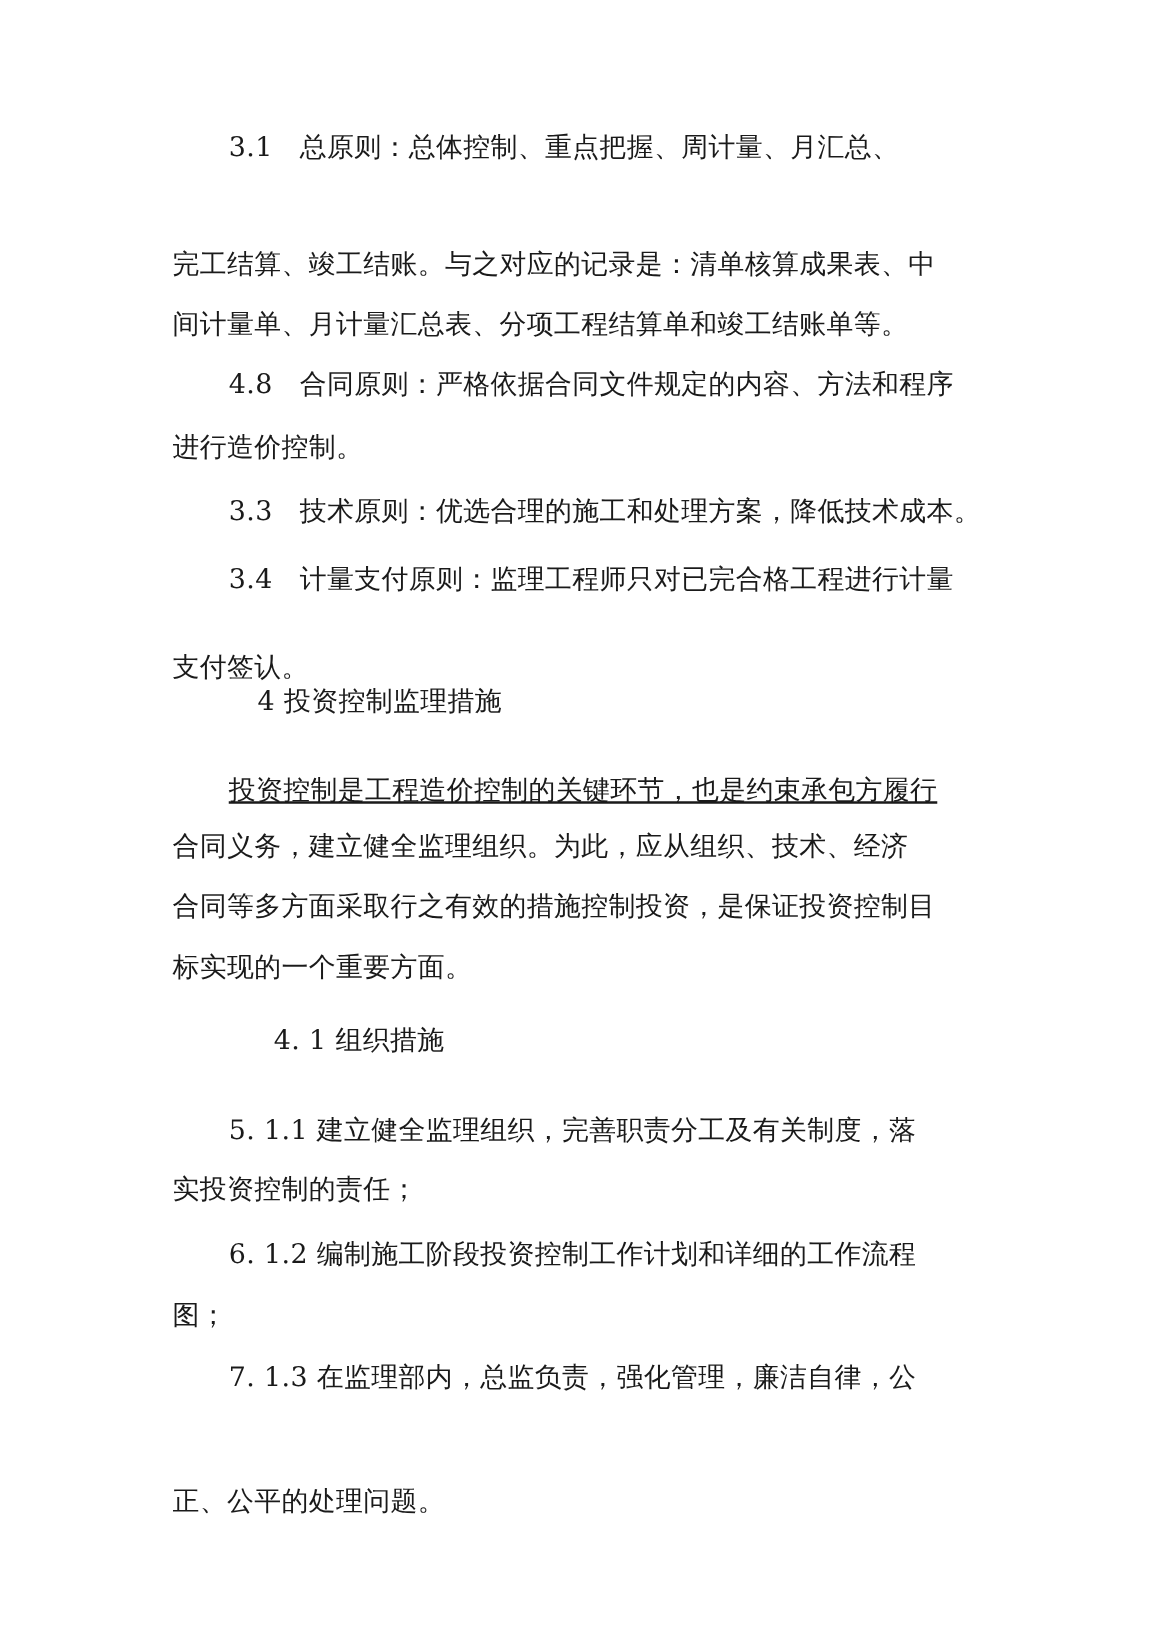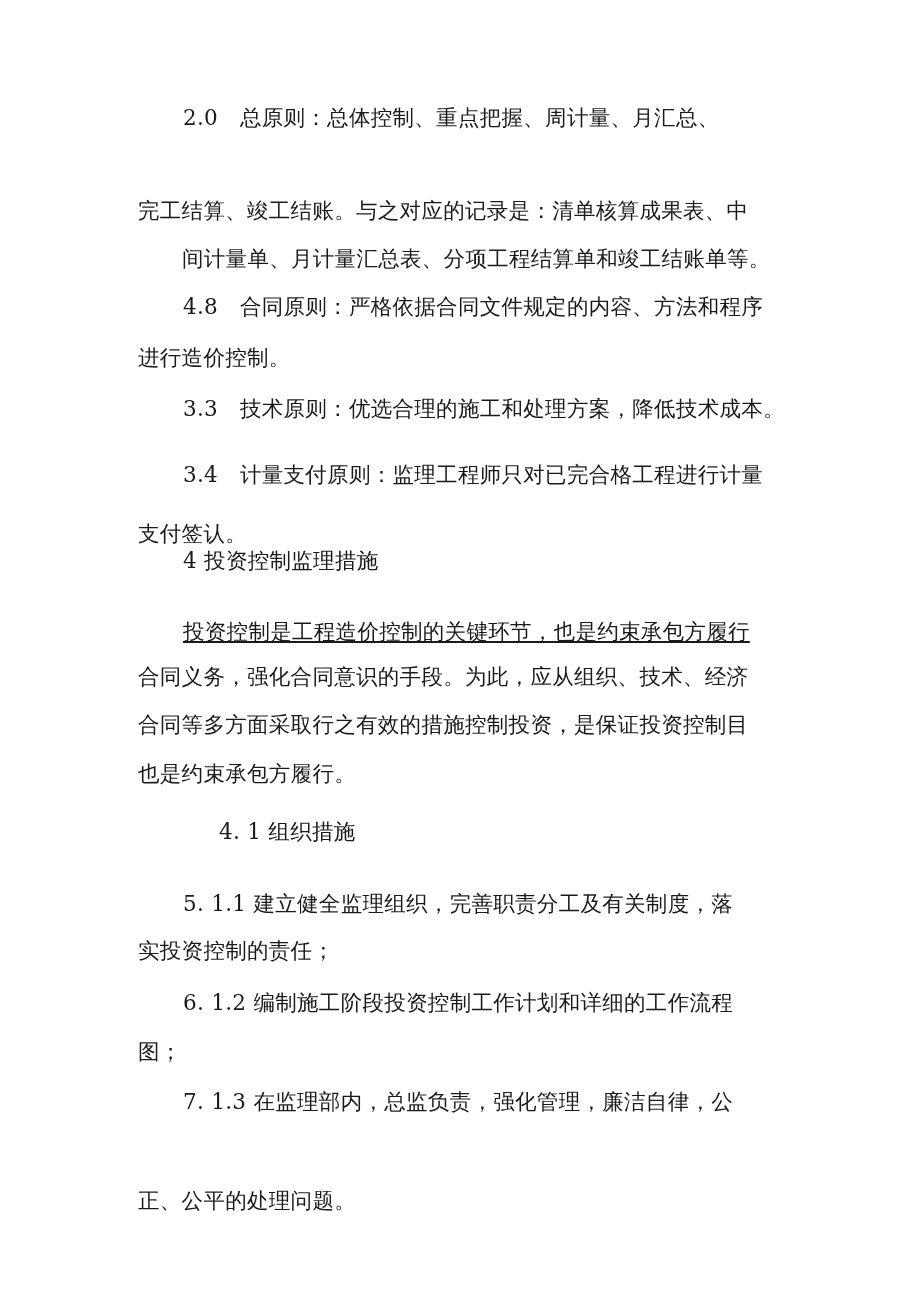--- a/index.html
+++ b/index.html
@@ -5,33 +5,33 @@
     html, body { margin: 0; padding: 0; background: #ffffff; }
     body { width: 920px; height: 1302px; position: relative; overflow: hidden;
       font-family: "DejaVu Serif", "Liberation Serif", serif; color: #1a1a1a; }
     .line { position: absolute; left: 138px; font-size: 21.5px; white-space: nowrap; letter-spacing: 0.3px; }
     .indent { left: 183px; }
   </style>
 </head>
 <body>
 
 <div id="doc">
-    <div class="line indent" style="top: 103px;">2.0　总原则：总体控制、重点把握、周计量、月汇总、</div>
+    <div class="line indent" style="top: 103px;">3.1　总原则：总体控制、重点把握、周计量、月汇总、</div>
     <div class="line" style="top: 196px;">完工结算、竣工结账。与之对应的记录是：清单核算成果表、中</div>
-    <div class="line" style="top: 244px; margin-left: 44px;">间计量单、月计量汇总表、分项工程结算单和竣工结账单等。</div>
+    <div class="line" style="top: 244px;">间计量单、月计量汇总表、分项工程结算单和竣工结账单等。</div>
     <div class="line indent" style="top: 292px;">4.8　合同原则：严格依据合同文件规定的内容、方法和程序</div>
     <div class="line" style="top: 343px;">进行造价控制。</div>
     <div class="line indent" style="top: 394px;">3.3　技术原则：优选合理的施工和处理方案，降低技术成本。</div>
-    <div class="line indent" style="top: 460px; text-align: right;">3.4　计量支付原则：监理工程师只对已完合格工程进行计量</div>
+    <div class="line indent" style="top: 448px; text-align: right;">3.4　计量支付原则：监理工程师只对已完合格工程进行计量</div>
     <div class="line" style="top: 491px; margin-top: 28px;">支付签认。</div>
-    <div class="line indent" style="top: 546px;">4 投资控制监理措施</div>
+    <div class="line indent" style="top: 546px; margin-left: 23px;">4 投资控制监理措施</div>
     <div class="line indent" style="top: 617px; text-decoration: underline;">投资控制是工程造价控制的关键环节，也是约束承包方履行</div>
-    <div class="line" style="top: 662px;">合同义务，强化合同意识的手段。为此，应从组织、技术、经济</div>
+    <div class="line" style="top: 662px;">合同义务，建立健全监理组织。为此，应从组织、技术、经济</div>
     <div class="line" style="top: 710px;">合同等多方面采取行之有效的措施控制投资，是保证投资控制目</div>
-    <div class="line" style="top: 759px;">也是约束承包方履行。</div>
+    <div class="line" style="top: 759px;">标实现的一个重要方面。</div>
     <div class="line indent" style="top: 817px; margin-left: 36px;">4. 1 组织措施</div>
     <div class="line indent" style="top: 889px;">5. 1.1 建立健全监理组织，完善职责分工及有关制度，落</div>
     <div class="line" style="top: 936px;">实投资控制的责任；</div>
     <div class="line indent" style="top: 988px;">6. 1.2 编制施工阶段投资控制工作计划和详细的工作流程</div>
     <div class="line" style="top: 1037px;">图；</div>
     <div class="line indent" style="top: 1087px;">7. 1.3 在监理部内，总监负责，强化管理，廉洁自律，公</div>
     <div class="line" style="top: 1186px;">正、公平的处理问题。</div>
   </div>
 
 </body></html>

